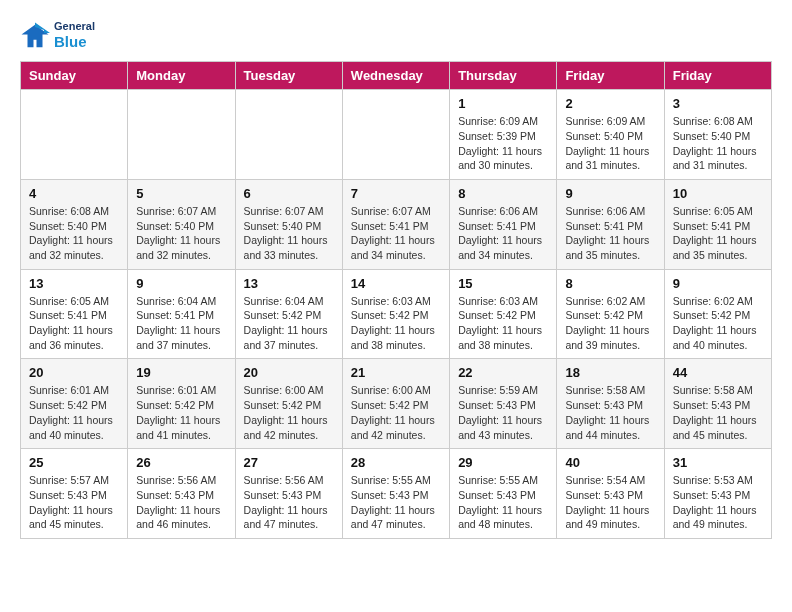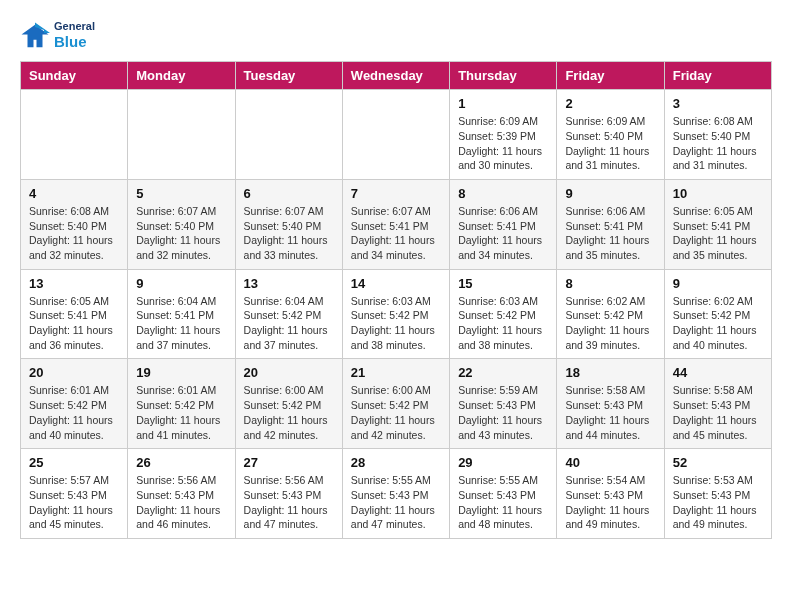--- a/index.html
+++ b/index.html
@@ -300,20 +300,20 @@
           Sunrise: 5:55 AM<br>Sunset: 5:43 PM<br>Daylight: 11 hours and 48 minutes.
         </div>
       </td>
         <td>
         <div class="day-num">40</div>
         <div class="day-info">
           Sunrise: 5:54 AM<br>Sunset: 5:43 PM<br>Daylight: 11 hours and 49 minutes.
         </div>
       </td>
         <td>
-        <div class="day-num">52</div>
+        <div class="day-num">31</div>
         <div class="day-info">
           Sunrise: 5:53 AM<br>Sunset: 5:43 PM<br>Daylight: 11 hours and 49 minutes.
         </div>
       </td>
       </tr>
     </tbody>
 </table>
 
 </body></html>

